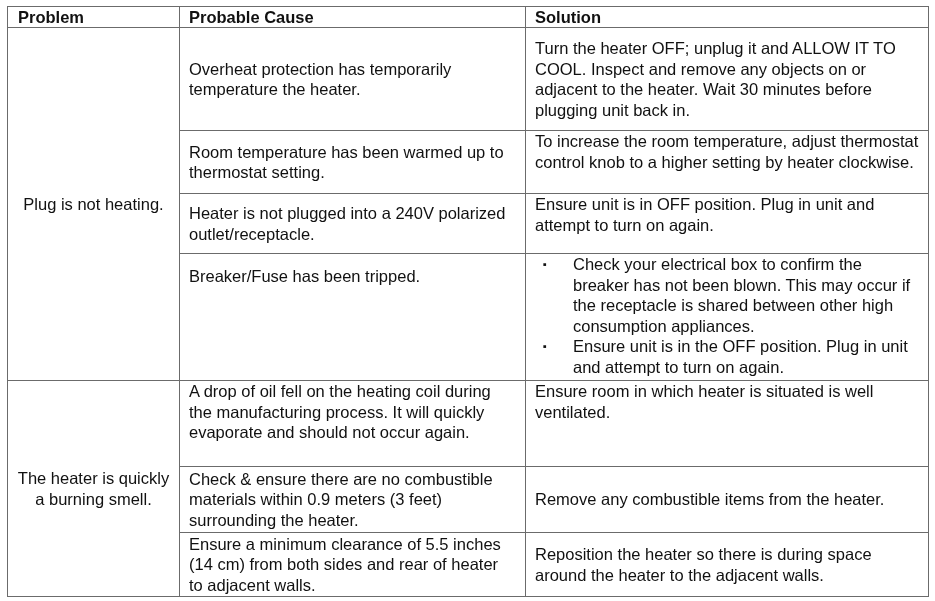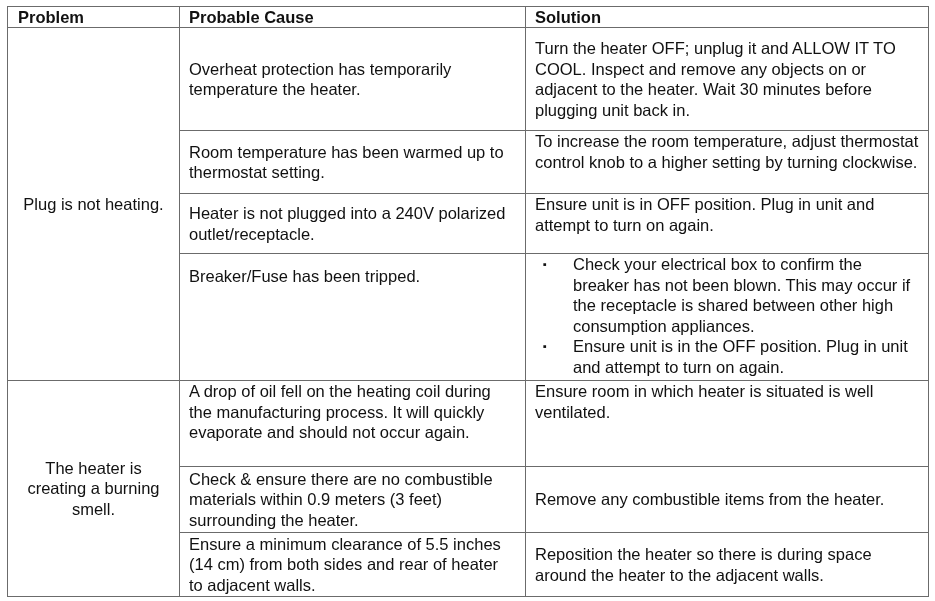--- a/index.html
+++ b/index.html
@@ -82,21 +82,21 @@
     </tr>
   </thead>
   <tbody>
     <tr style="height:103px;">
       <td rowspan="4" class="problem">Plug is not heating.</td>
       <td>Overheat protection has temporarily temperature the heater.</td>
       <td>Turn the heater OFF; unplug it and ALLOW IT TO COOL. Inspect and remove any objects on or adjacent to the heater. Wait 30 minutes before plugging unit back in.</td>
     </tr>
     <tr style="height:63px;">
       <td>Room temperature has been warmed up to thermostat setting.</td>
-      <td class="sol-top">To increase the room temperature, adjust thermostat control knob to a higher setting by turning clockwise.</td>
+      <td class="sol-top">To increase the room temperature, adjust thermostat control knob to a higher setting by heater clockwise.</td>
     </tr>
     <tr style="height:60px;">
       <td>Heater is not plugged into a 240V polarized outlet/receptacle.</td>
       <td class="sol-top">Ensure unit is in OFF position. Plug in unit and attempt to turn on again.</td>
     </tr>
     <tr style="height:127px;">
       <td class="sol-top" style="padding-top:12px;">Breaker/Fuse has been tripped.</td>
       <td class="sol-top">
         <ul class="bullets">
           <li>
@@ -104,21 +104,21 @@
             <span>Check your electrical box to confirm the breaker has not been blown. This may occur if the receptacle is shared between other high consumption appliances.</span>
           </li>
           <li>
             <span class="bullet">▪</span>
             <span>Ensure unit is in the OFF position. Plug in unit and attempt to turn on again.</span>
           </li>
         </ul>
       </td>
     </tr>
     <tr style="height:86px;">
-      <td rowspan="3" class="problem">The heater is creating a burning smell.</td>
+      <td rowspan="3" class="problem">The heater is quickly a burning smell.</td>
       <td class="sol-top">A drop of oil fell on the heating coil during the manufacturing process. It will quickly evaporate and should not occur again.</td>
       <td class="sol-top">Ensure room in which heater is situated is well ventilated.</td>
     </tr>
     <tr style="height:66px;">
       <td>Check &amp; ensure there are no combustible materials within 0.9 meters (3 feet) surrounding the heater.</td>
       <td>Remove any combustible items from the heater.</td>
     </tr>
     <tr style="height:64px;">
       <td>Ensure a minimum clearance of 5.5 inches (14 cm) from both sides and rear of heater to adjacent walls.</td>
       <td>Reposition the heater so there is during space around the heater to the adjacent walls.</td>

